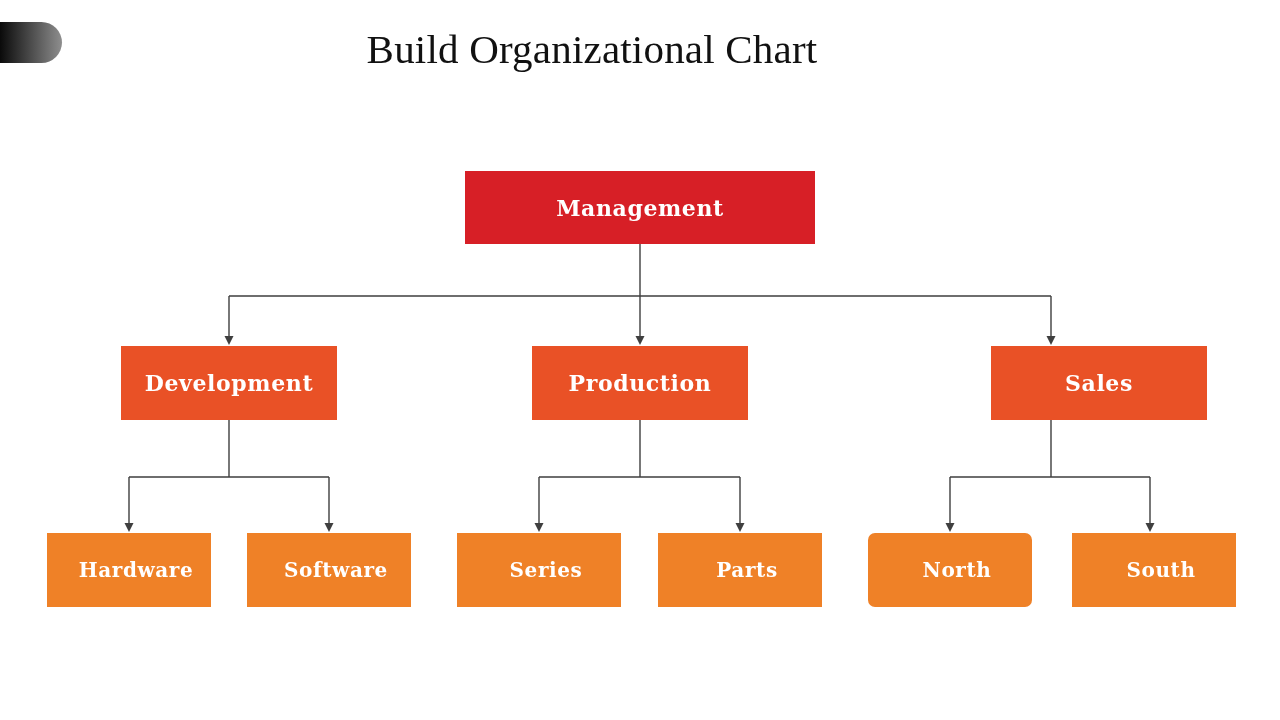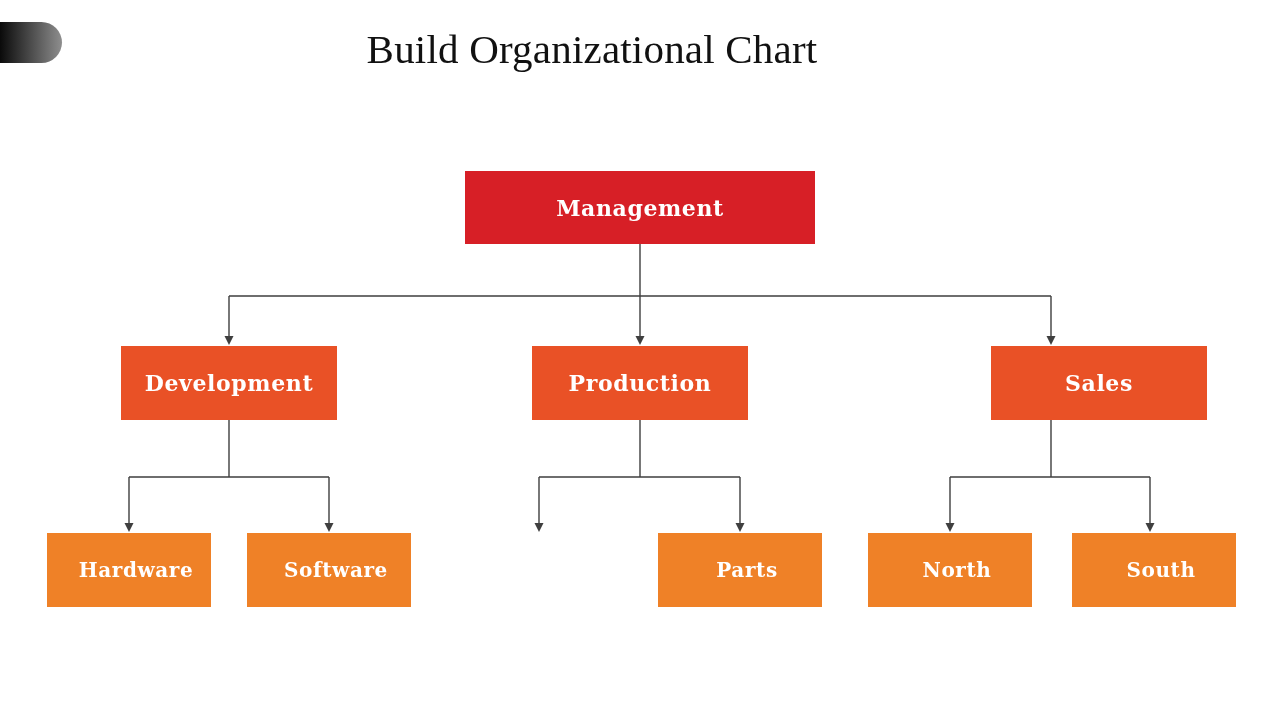--- a/index.html
+++ b/index.html
@@ -84,21 +84,21 @@
   .node-leaf {
     top: 533px; width: 164px; height: 74px;
     background: var(--color-leaf-fill);
     font-size: 20px;
     padding-left: 14px;
   }
   .node-leaf-hardware { left: 47px; }
   .node-leaf-software { left: 247px; }
   .node-leaf-series   { left: 457px; }
   .node-leaf-parts    { left: 658px; }
-  .node-leaf-north    { left: 868px; }
+  .node-leaf-north    { left: 868px; border-radius: 7px; }
   .node-leaf-south    { left: 1040px; margin-left: 32px; }
 </style>
 </head>
 <body>
 
 <div class="slide">
 
   <div class="corner-pill"></div>
 
   <h1 class="slide-title">Build Organizational Chart</h1>
@@ -136,20 +136,23 @@
   <div class="node node-branch node-branch-sales">
     <span>Sales</span>
   </div>
 
   <div class="node node-leaf node-leaf-hardware">
     <span>Hardware</span>
   </div>
   <div class="node node-leaf node-leaf-software">
     <span>Software</span>
   </div>
+  <div class="node node-leaf node-leaf-series">
+    <span>Series</span>
+  </div>
   <div class="node node-leaf node-leaf-parts">
     <span>Parts</span>
   </div>
   <div class="node node-leaf node-leaf-north">
     <span>North</span>
   </div>
   <div class="node node-leaf node-leaf-south">
     <span>South</span>
   </div>
 

